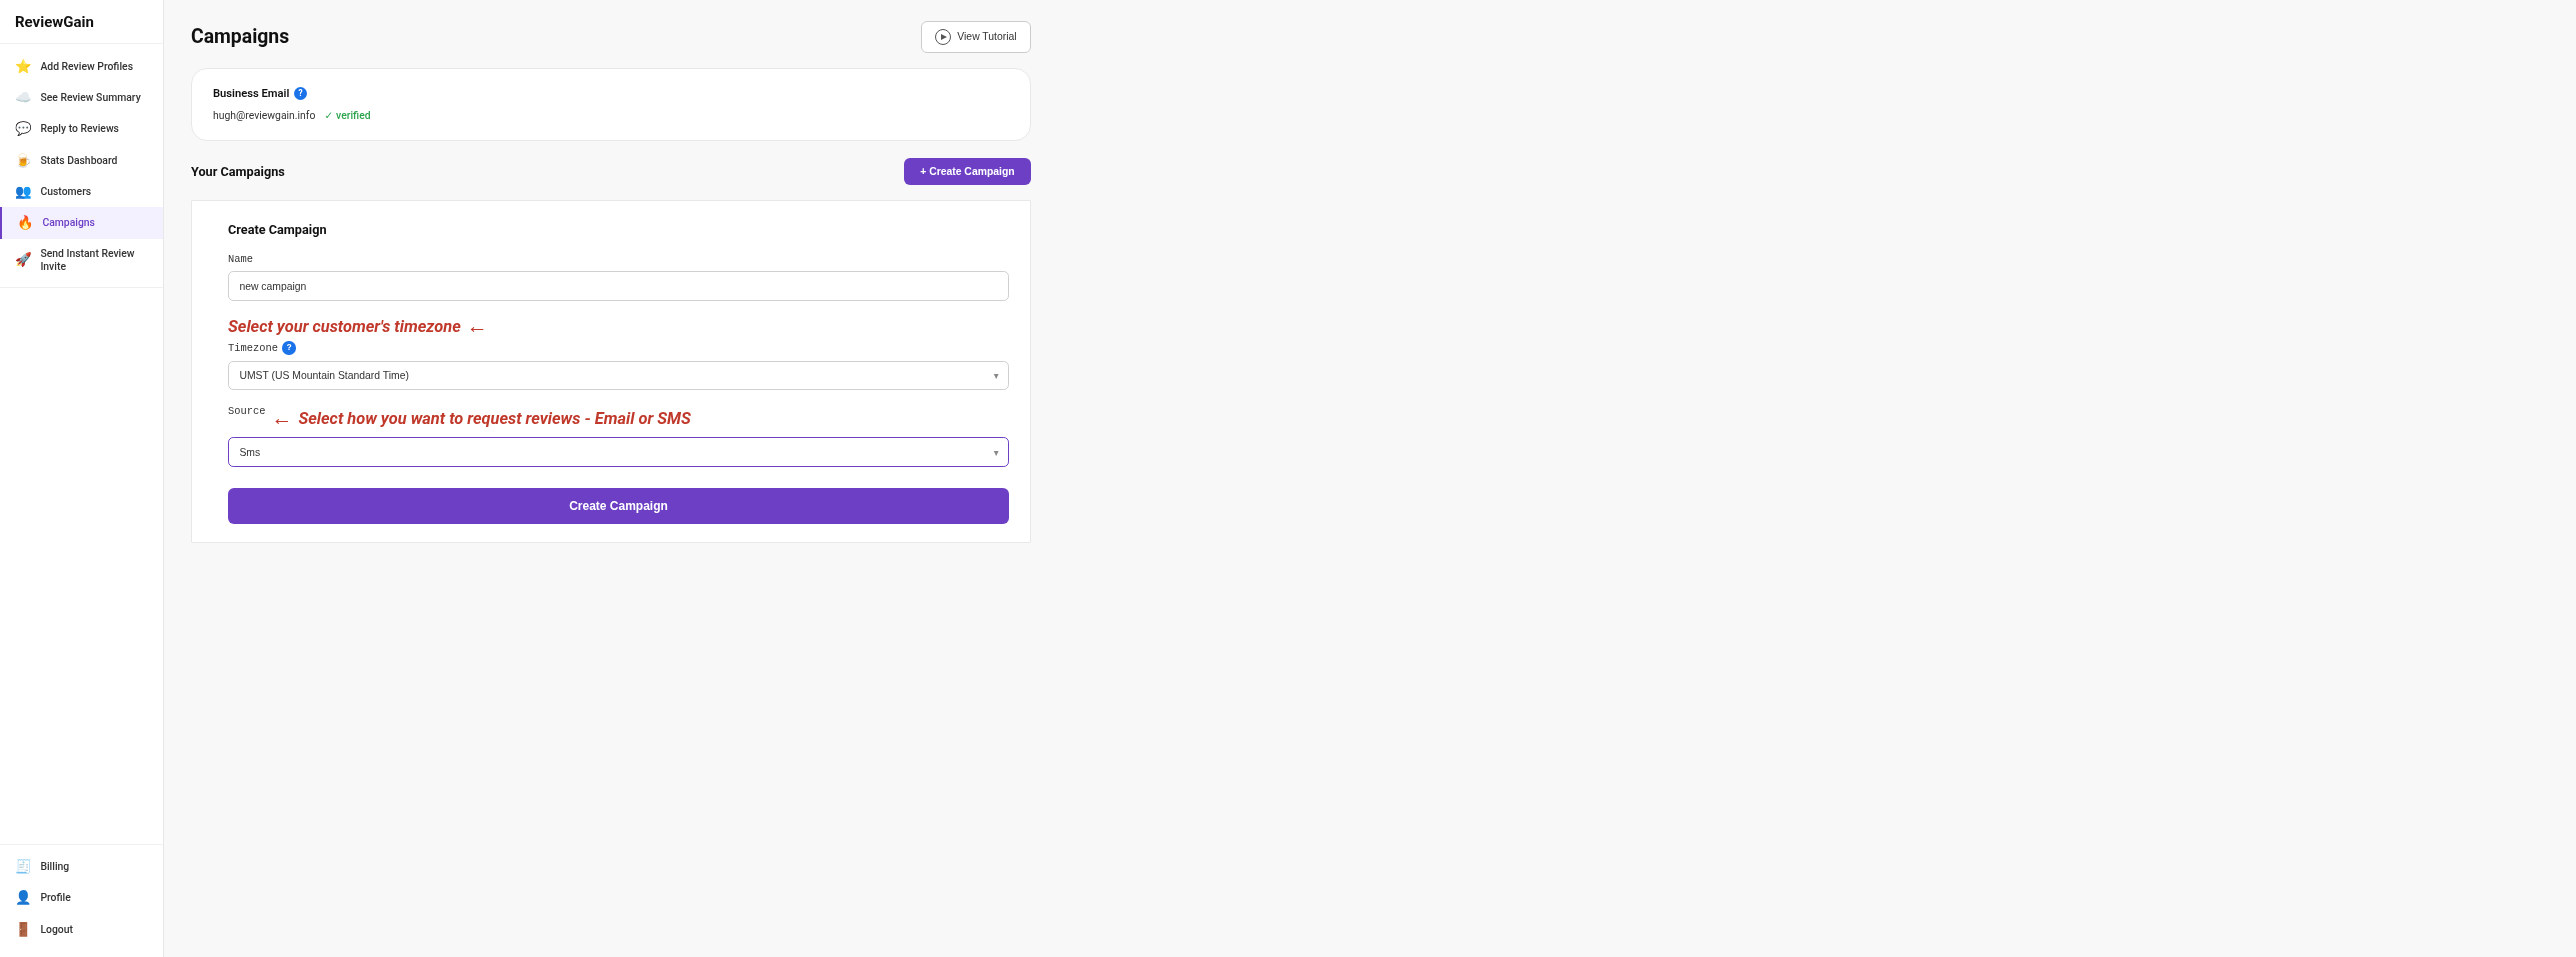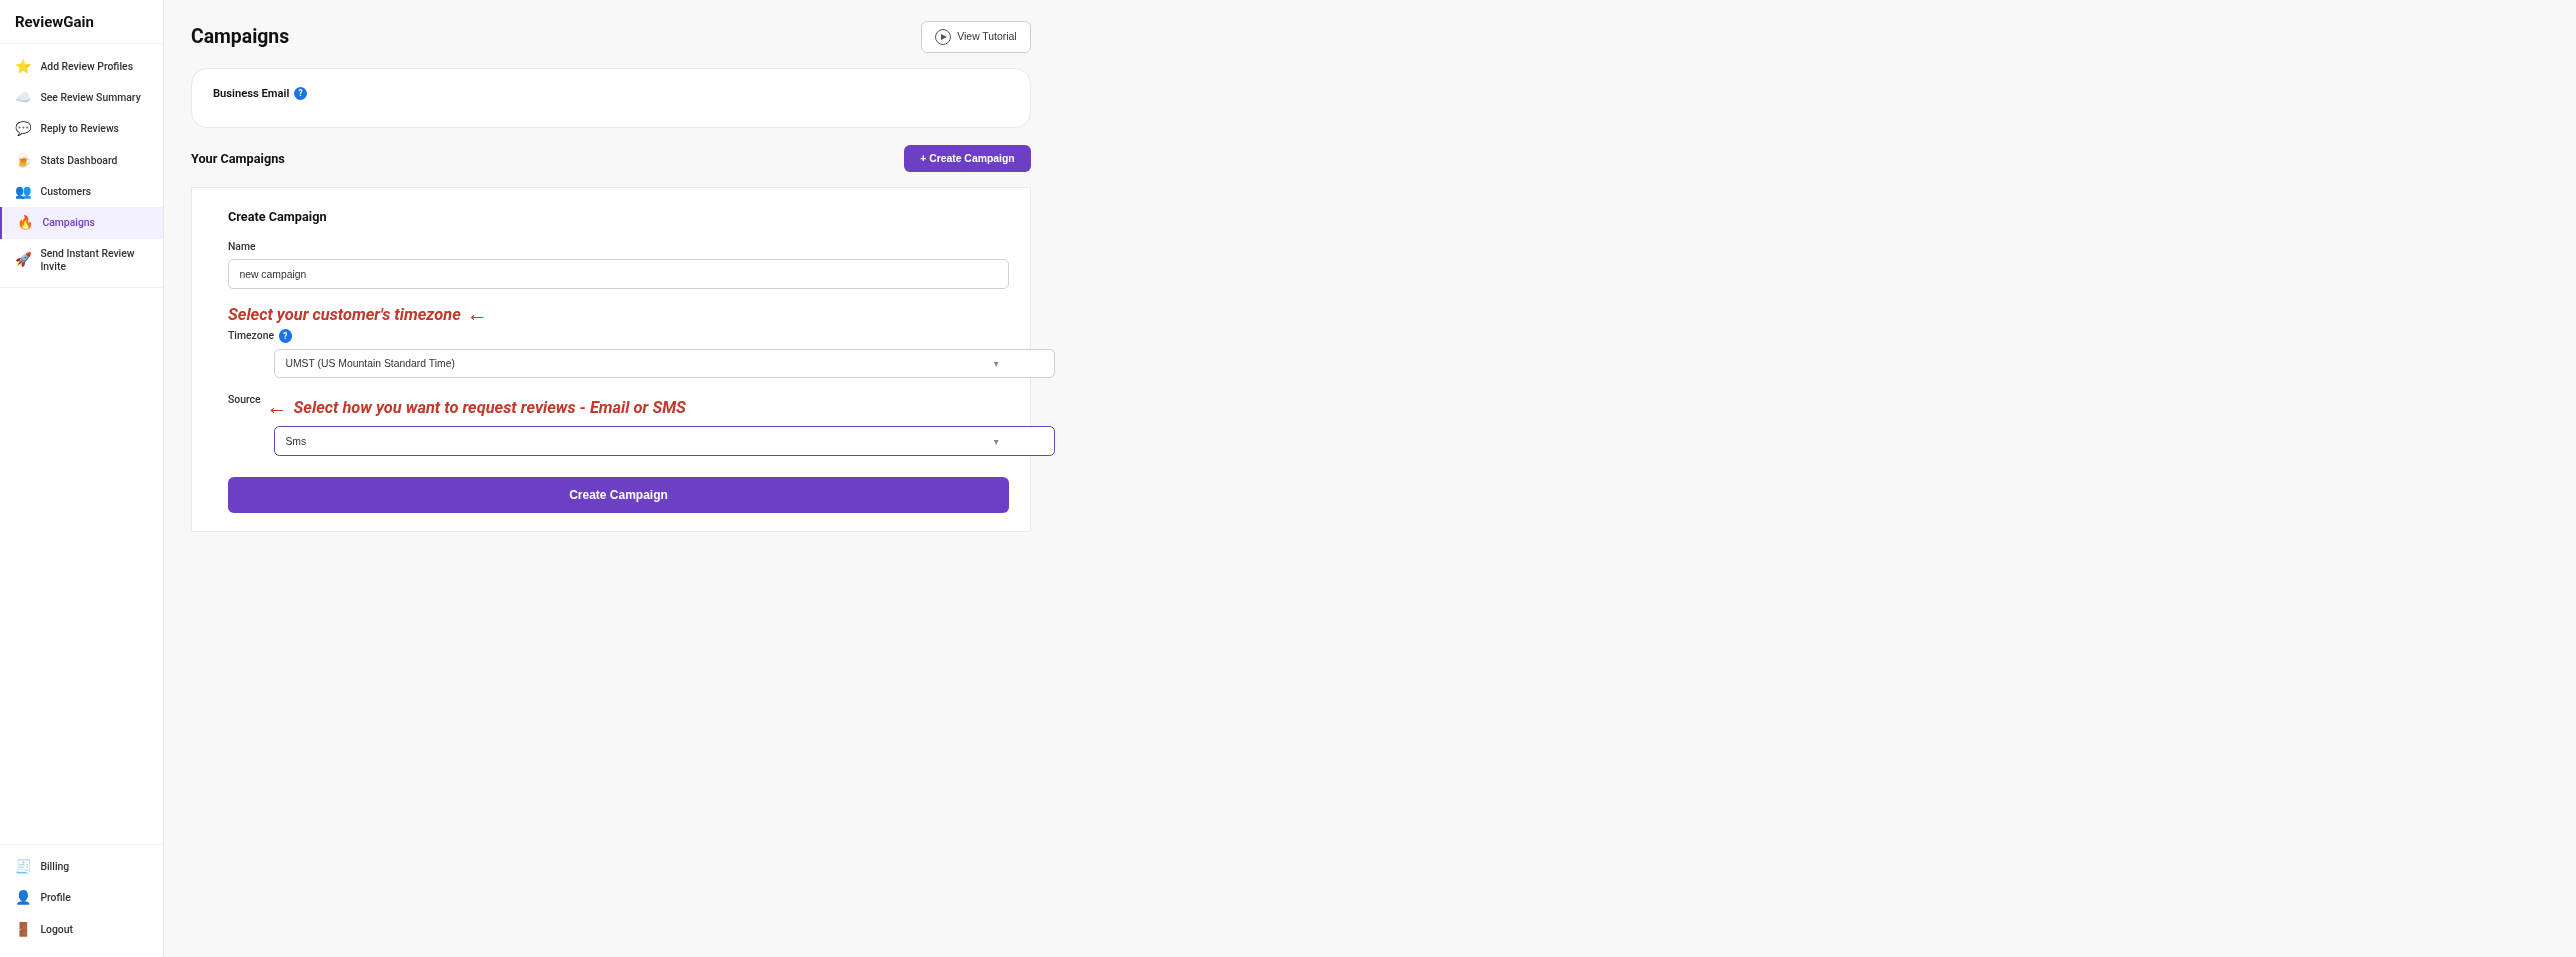--- a/index.html
+++ b/index.html
@@ -175,20 +175,21 @@
       margin-bottom: 15px;
     }
     .form-label {
       font-size: 10.4px;
       font-weight: 500;
       color: #333;
       margin-bottom: 6px;
       display: flex;
       align-items: center;
       gap: 4.5px;
+      font-family: Liberation Mono, monospace;
     }
     .form-input {
       width: 100%;
       border: 1.1px solid #d0d0d0;
       border-radius: 5.2px;
       padding: 8.2px 10.4px;
       font-size: 10.4px;
       color: #333;
       background: #fff;
       outline: none;
@@ -198,21 +199,20 @@
       border: 1.1px solid #d0d0d0;
       border-radius: 5.2px;
       padding: 8.2px 10.4px;
       font-size: 10.4px;
       color: #333;
       background: #fff;
       outline: none;
       appearance: none;
       cursor: pointer;
       position: relative;
-      margin-left: 46px;
     }
     .form-select.active-select {
       border-color: #6c3fc5;
     }
     .select-wrapper {
       position: relative;
     }
     .select-arrow {
       position: absolute;
       right: 10.4px;
@@ -335,20 +335,27 @@
           <span class="play-triangle"></span>
         </span>
         <span>View Tutorial</span>
       </button>
     </div>
 
     <div class="section-card">
       <div class="section-label">
         <span>Business Email</span>
         <span class="info-icon">?</span>
+      </div>
+      <div class="email-row">
+        <span>hugh@reviewgain.info</span>
+        <span class="verified-badge">
+          <span class="verified-check">✓</span>
+          <span>verified</span>
+        </span>
       </div>
     </div>
 
     <div class="campaigns-header">
       <h2 class="section-title">Your Campaigns</h2>
       <button class="create-campaign-btn">+ Create Campaign</button>
     </div>
 
     <div class="create-campaign-section">
       <div class="create-campaign-title">Create Campaign</div>

